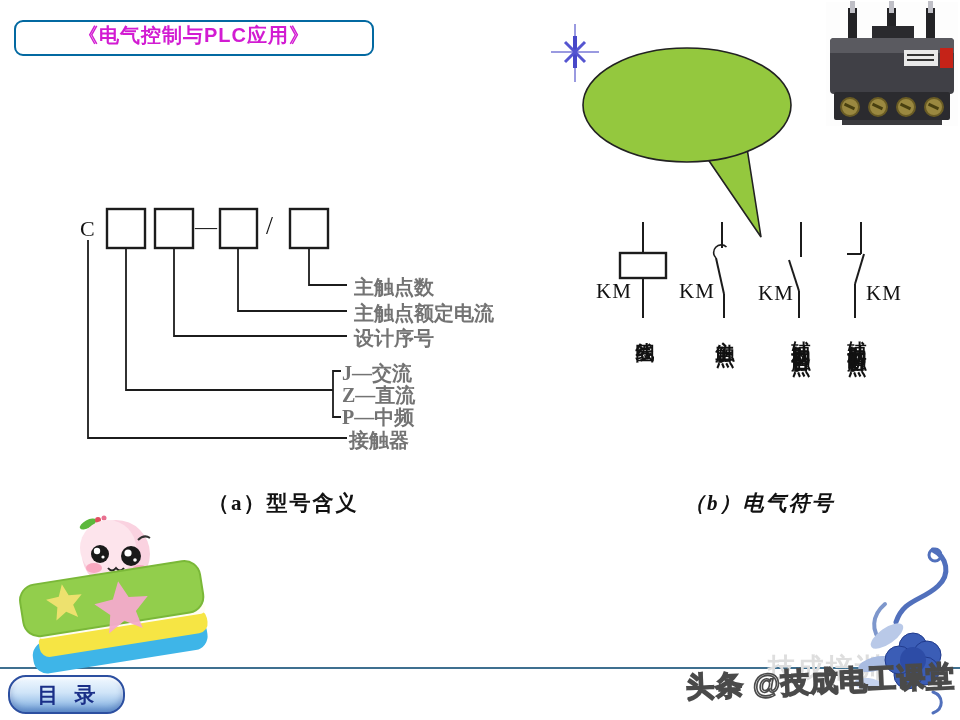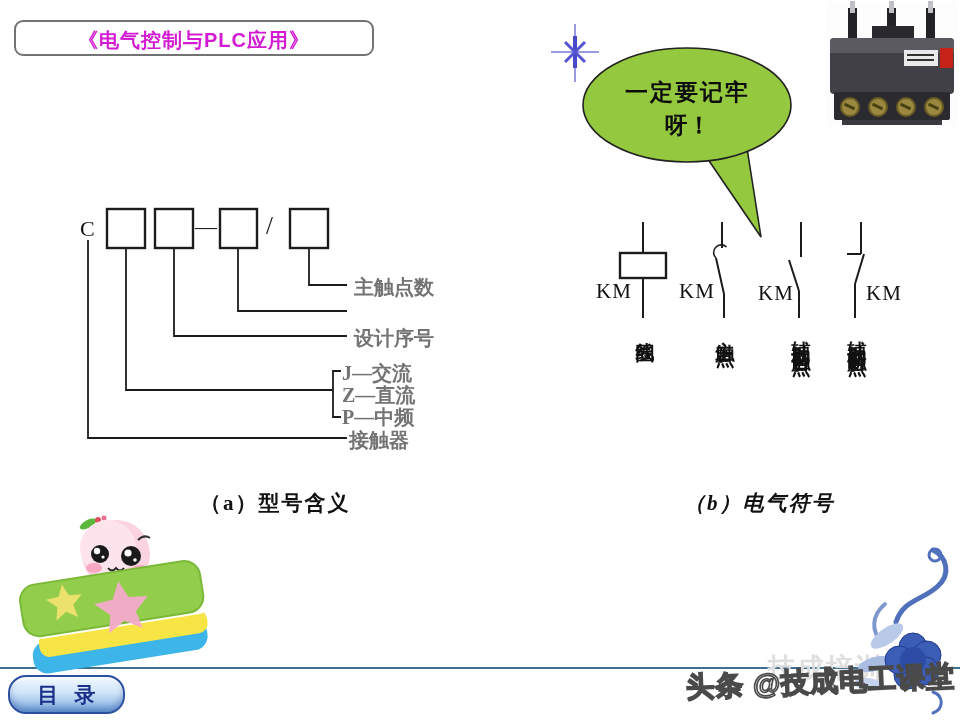--- a/index.html
+++ b/index.html
@@ -1,21 +1,21 @@
 <!DOCTYPE html>
 <html><head>
 <meta charset="utf-8">
 <style>
   html,body{margin:0;padding:0;background:#888;}
   #stage{position:relative;width:960px;height:720px;background:#ffffff;overflow:hidden;
          font-family:"Liberation Sans","DejaVu Sans",sans-serif;}
   .abs{position:absolute;}
   
-  .header-box{left:14px;top:20px;width:356px;height:32px;border:2px solid #737373;border-radius:9px;
-              display:flex;align-items:flex-end;justify-content:center;}
+  .header-box{left:14px;top:20px;width:356px;height:32px;border:2px solid #0369a1;border-radius:9px;
+              display:flex;align-items:flex-start;justify-content:center;}
   .header-box span{color:#d21bd2;font-weight:bold;font-size:20px;letter-spacing:1px;}
   .slide-title{left:103px;top:104px;font-size:29px;font-weight:bold;color:#111;letter-spacing:3px;}
   
   .dlabel{font-weight:bold;font-size:20px;color:#737373;white-space:nowrap;
           font-family:"Liberation Serif","DejaVu Serif",serif;}
   .mono-sym{font-size:22px;color:#111;font-family:"Liberation Serif","DejaVu Serif",serif;}
   .caption{font-weight:bold;font-size:21px;color:#111;letter-spacing:2px;
            font-family:"Liberation Serif","DejaVu Serif",serif;}
   .km{font-size:21px;color:#111;font-family:"Liberation Serif","DejaVu Serif",serif;letter-spacing:1px;}
   .vlabel{writing-mode:vertical-rl;text-orientation:upright;font-weight:bold;font-size:19px;color:#111;
@@ -115,32 +115,29 @@
   <div class="abs header-box">
     <span>《电气控制与PLC应用》</span>
   </div>
 
 
   <span class="abs mono-sym" style="left:80px;top:216px;">C</span>
   <span class="abs mono-sym" style="left:195px;top:214px;">—</span>
   <span class="abs mono-sym" style="left:266px;top:212px;font-size:25px;">/</span>
 
   <span class="abs dlabel" style="left:354px;top:274px;">主触点数</span>
+  <span class="abs dlabel" style="left:354px;top:300px;">主触点额定电流</span>
   <span class="abs dlabel" style="left:354px;top:325px;">设计序号</span>
   <span class="abs dlabel" style="left:342px;top:360px;">J—交流</span>
   <span class="abs dlabel" style="left:342px;top:382px;">Z—直流</span>
   <span class="abs dlabel" style="left:342px;top:404px;">P—中频</span>
   <span class="abs dlabel" style="left:349px;top:427px;">接触器</span>
 
-  <span class="abs caption" style="left:200px;top:489px;">（a）型号含义</span>
-
-  <div class="abs bubble-text">
-    <div class="l1">一定要记牢</div>
-    <div class="l2">呀！</div>
-  </div>
+  <span class="abs caption" style="left:208px;top:489px;">（a）型号含义</span>
+
 
   <span class="abs km" style="left:596px;top:279px;">KM</span>
   <span class="abs km" style="left:679px;top:279px;">KM</span>
   <span class="abs km" style="left:758px;top:281px;">KM</span>
   <span class="abs km" style="left:866px;top:281px;">KM</span>
 
   <div class="abs vlabel" style="left:632px;top:326px;">线圈</div>
   <div class="abs vlabel" style="left:712px;top:326px;">主触点</div>
   <div class="abs vlabel" style="left:788px;top:326px;">辅助动合触点</div>
   <div class="abs vlabel" style="left:844px;top:326px;">辅助动断触点</div>

